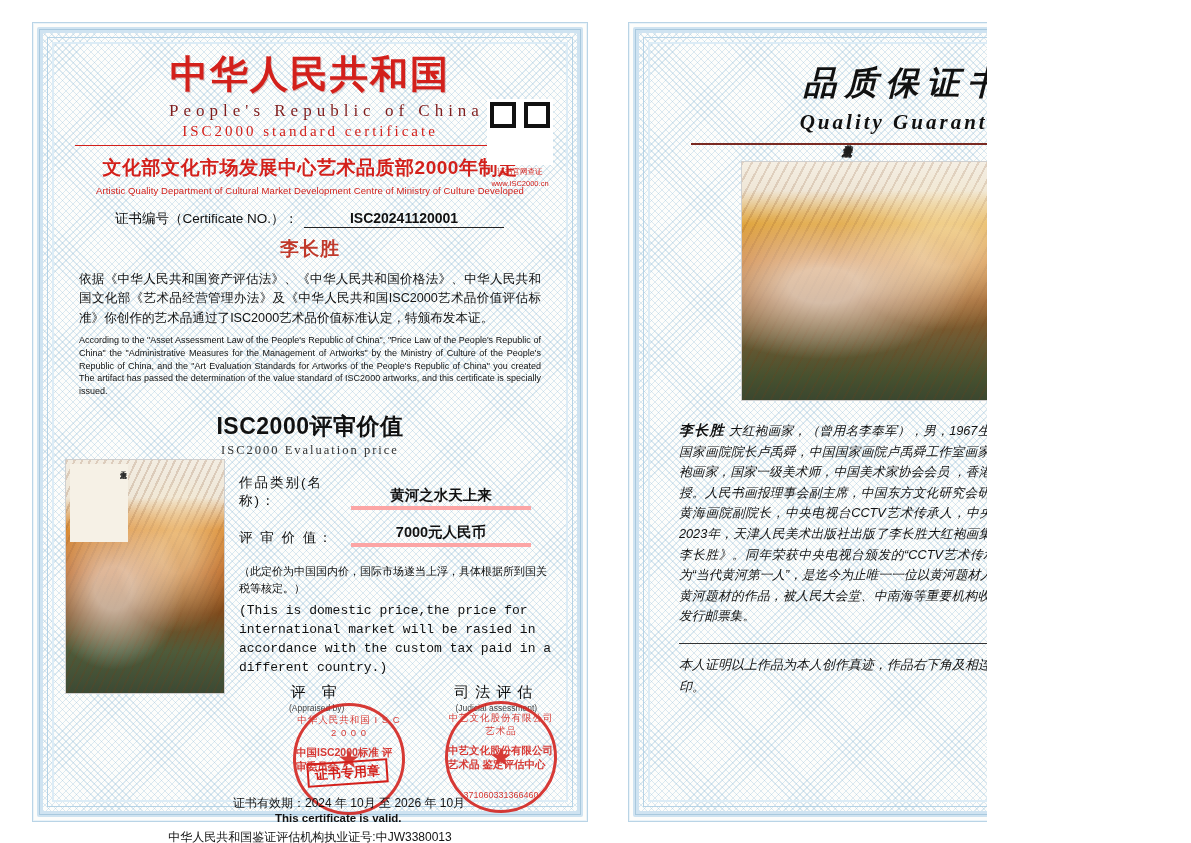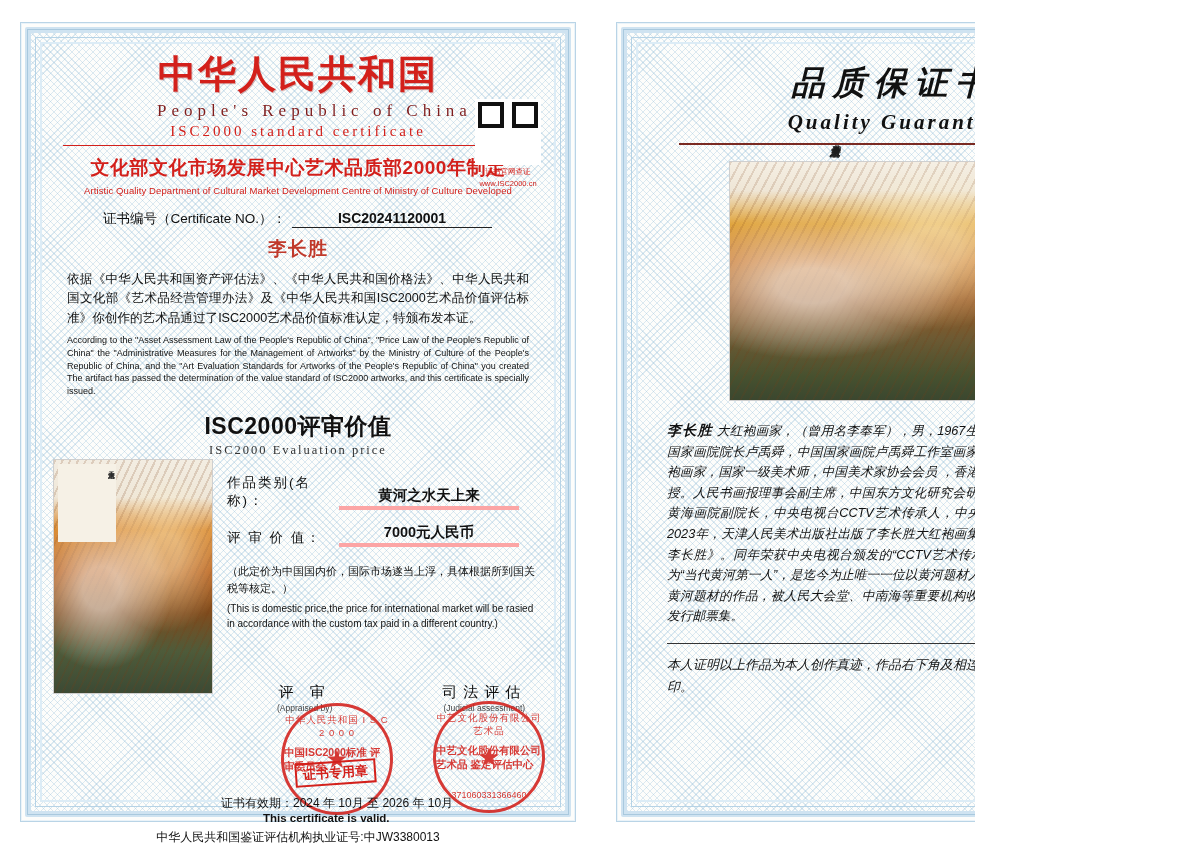--- a/index.html
+++ b/index.html
@@ -7,20 +7,21 @@
     margin: 0; padding: 0;
     width: 1191px; height: 843px;
     background: #ffffff;
     font-family: "Liberation Sans", sans-serif;
   }
   .page {
     position: relative;
     width: 975px; height: 843px;
     background: #fff;
     overflow: hidden;
+    margin-left: 12px;
   }
 
   
   .cert {
     position: absolute;
     background: #fdfdfb;
     border: 1px solid #b9d4e6;
     box-shadow: 0 0 0 1px #eaf3f9 inset;
   }
   .cert-left  { left: 20px;  top: 22px; width: 556px; height: 800px; }
@@ -241,22 +242,22 @@
     border-bottom: 4px solid #fca5a5;
     font-weight: bold; font-size: 14.5px;
     text-align: center; padding-bottom: 1px;
   }
   .note-cn {
     margin: 16px 10px 0 182px;
     font-size: 11px; line-height: 1.5; color: #111;
   }
   .note-en {
     margin: 6px 10px 0 182px;
-    font-size: 10px; line-height: 1.45; color: #111;
-    font-family: Liberation Sans, sans-serif;
+    font-size: 13px; line-height: 1.45; color: #111;
+    font-family: Liberation Mono, monospace;
   }
 
   .seal-zone { position: absolute; left: 176px; top: 636px; width: 370px; }
   .seal-heads { display: flex; gap: 110px; padding-left: 56px; }
   .seal-head { text-align: center; }
   .seal-head .cn { font-size: 15px; letter-spacing: 6px; color: #111; }
   .seal-head .en { font-size: 8.5px; color: #444; margin-top: 1px; }
 
   .stamp {
     position: absolute;

